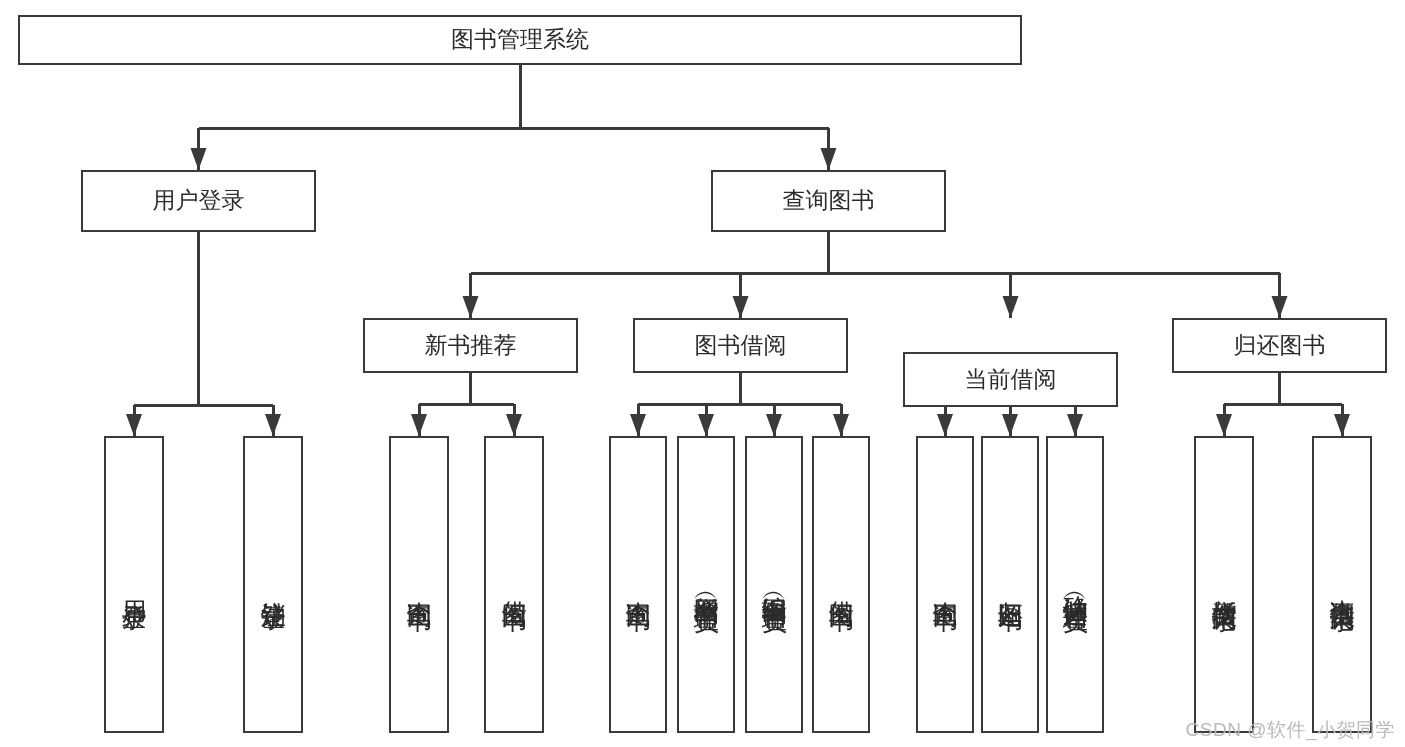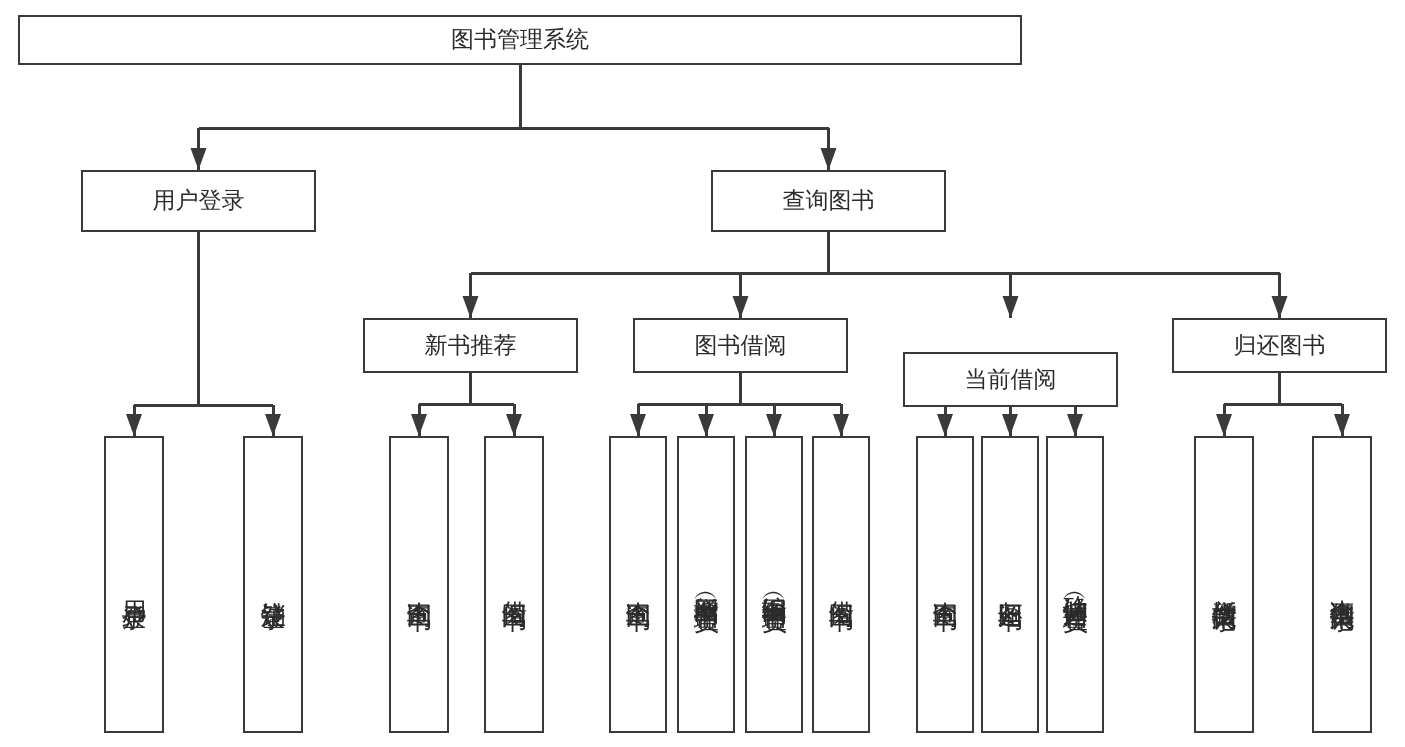--- a/index.html
+++ b/index.html
@@ -176,13 +176,14 @@
       <div class="node v" style="left: 1046px; top: 436px; width: 58px; height: 297px;">
         <span>确认归还（管理员）</span>
       </div>
       <div class="node v" style="left: 1194px; top: 436px; width: 60px; height: 297px;">
         <span>新增借阅记录</span>
       </div>
       <div class="node v" style="left: 1312px; top: 436px; width: 60px; height: 297px;">
         <span>查询借阅记录</span>
       </div>
     </div>
+  <div class="watermark">CSDN @软件_小贺同学</div>
 </div>
 
 </body></html>

